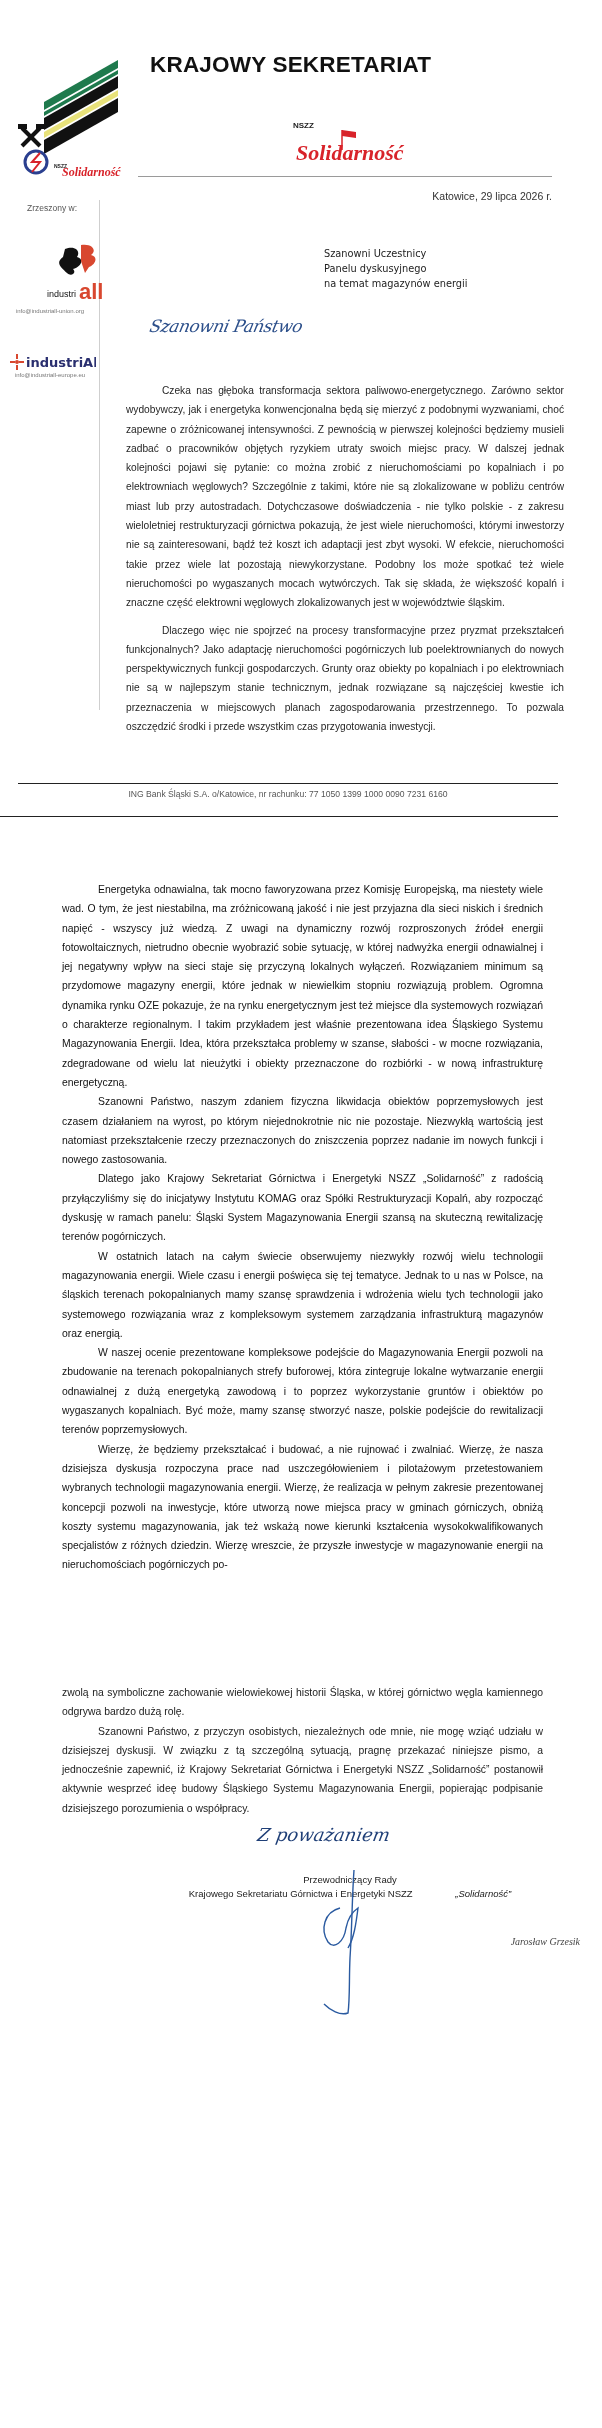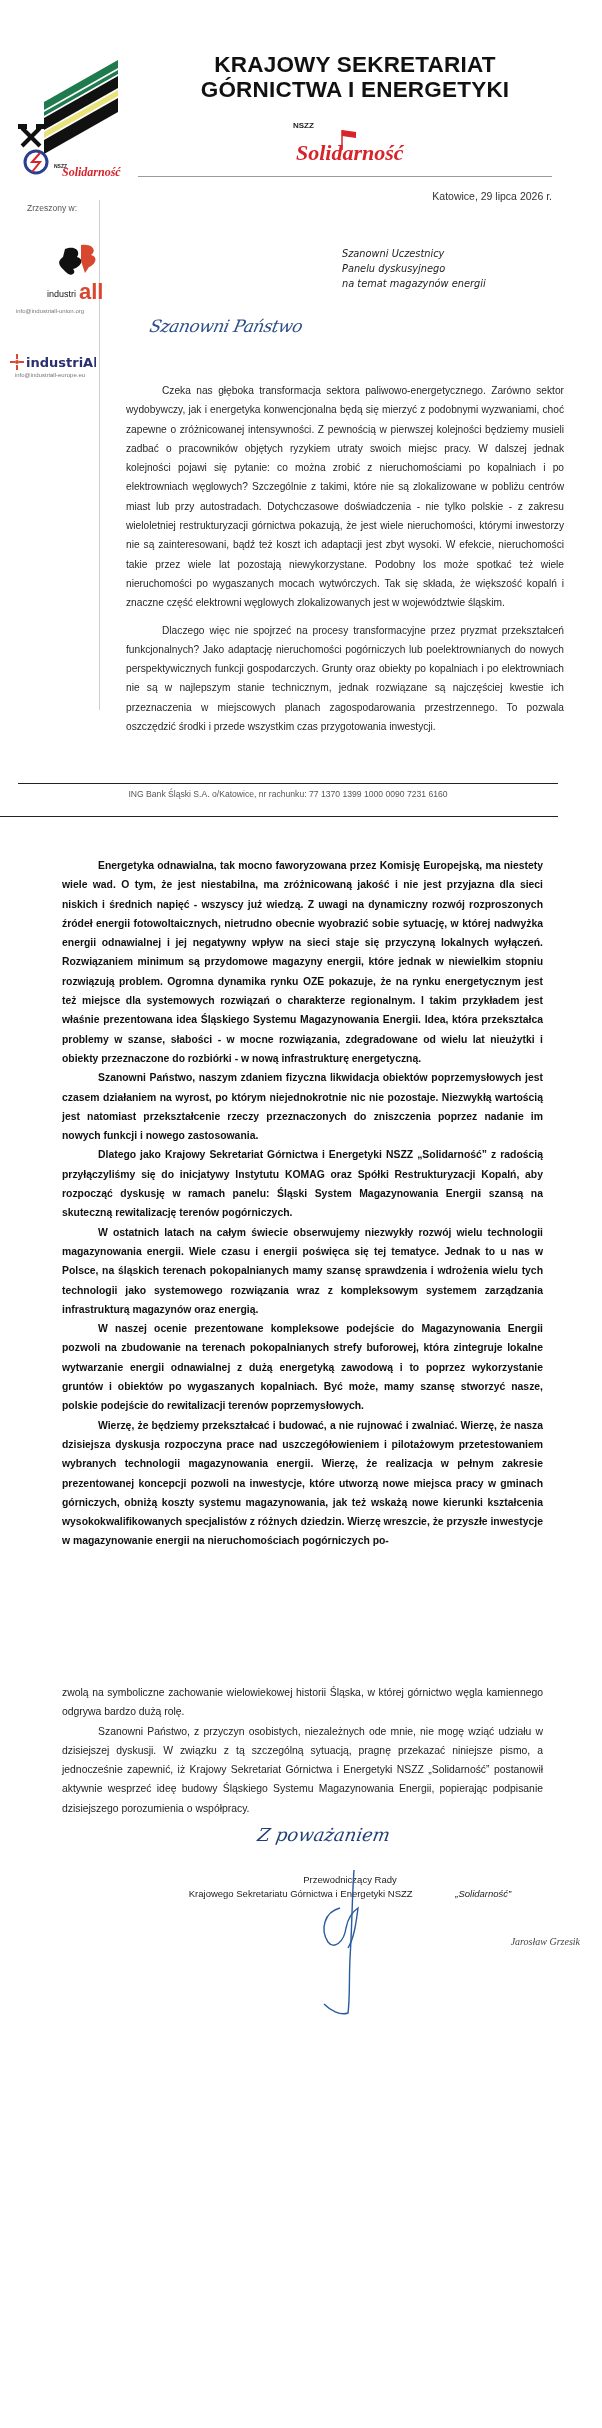--- a/index.html
+++ b/index.html
@@ -1,47 +1,47 @@
 <!DOCTYPE html>
 <html><head>
 <meta charset="utf-8">
 <style>
   html, body { margin: 0; padding: 0; background: #ffffff; }
   body { width: 602px; height: 2428px; position: relative; overflow: hidden; color: #1a1a1a; font-family: "Liberation Sans", sans-serif; }
   .abs { position: absolute; }
 
   
   .logo-main { left: 14px; top: 52px; width: 108px; height: 126px; }
-  .org-title { left: 150px; top: 52px; width: 410px; text-align: center; font-family: "Liberation Sans", sans-serif; font-weight: bold; font-size: 22.5px; line-height: 25px; color: #111; letter-spacing: 0.2px; }
+  .org-title { left: 150px; top: 52px; width: 410px; font-family: "Liberation Sans", sans-serif; font-weight: bold; font-size: 22.5px; line-height: 25px; color: #111; letter-spacing: 0.2px; }
   .nszz-small { left: 293px; top: 121px; font-size: 8px; font-weight: bold; color: #222; }
   .solid-center { left: 290px; top: 128px; width: 120px; height: 38px; }
   .header-rule { left: 138px; top: 176px; width: 414px; height: 1px; background: #9a9a9a; }
   .date-line { left: 380px; top: 190px; width: 172px; text-align: right; font-size: 10.5px; color: #333; }
 
   
   .sidebar-rule { left: 99px; top: 200px; width: 1px; height: 510px; background: #cfcfcf; }
   .sidebar-label { left: 10px; top: 203px; width: 84px; text-align: center; font-size: 8.5px; color: #555; }
   .ia-logo1 { left: 18px; top: 243px; width: 66px; height: 62px; margin-left: 23px; }
   .ia-email1 { left: 4px; top: 308px; width: 92px; text-align: center; font-size: 6px; color: #777; }
   .ia-logo2 { left: 10px; top: 353px; width: 86px; height: 18px; }
   .ia-email2 { left: 4px; top: 372px; width: 92px; text-align: center; font-size: 6px; color: #777; }
 
   
-  .addressee { left: 342px; top: 246px; font-family: "DejaVu Sans", sans-serif; font-style: italic; font-size: 9.8px; line-height: 15px; color: #222; }
+  .addressee { left: 324px; top: 246px; font-family: "DejaVu Sans", sans-serif; font-size: 9.8px; line-height: 15px; color: #222; }
   .handwriting { left: 150px; top: 316px; font-family: "DejaVu Serif", serif; font-style: italic; font-size: 17px; color: #2c4f8a; letter-spacing: -0.5px; transform: skewX(-12deg); }
 
   
   .p1-body { left: 118px; top: 373px; width: 454px; font-family: "Liberation Sans", sans-serif; font-size: 10.2px; line-height: 19.3px; color: #262626; text-align: justify; }
   .p1-body p { margin: 8px; text-indent: 36px; }
 
   .p1-footer-rule-top { left: 18px; top: 783px; width: 540px; height: 1px; background: #222; }
   .p1-footer { left: 18px; top: 789px; width: 540px; text-align: center; font-size: 8.6px; line-height: 11px; color: #555; }
   .p1-footer-rule-bot { left: 0px; top: 816px; width: 558px; height: 1px; background: #222; }
 
-  .p2-body { left: 62px; top: 856px; width: 481px; font-family: "Liberation Sans", sans-serif; font-size: 10.4px; line-height: 19.3px; color: #111; text-align: justify; font-weight: 700; }
+  .p2-body { left: 62px; top: 880px; width: 481px; font-family: "Liberation Sans", sans-serif; font-size: 10.4px; line-height: 19.3px; color: #111; text-align: justify; font-weight: 400; }
   .p2-body p { margin: 0; text-indent: 36px; }
 
   .p3-body { left: 62px; top: 1683px; width: 481px; font-family: "Liberation Sans", sans-serif; font-size: 10.4px; line-height: 19.3px; color: #222; text-align: justify; }
   .p3-body p { margin: 0; text-indent: 36px; }
   .p3-body p.cont { text-indent: 0; }
 
   
   .closing-hand { left: 258px; top: 1824px; font-family: "DejaVu Serif", serif; font-style: italic; font-size: 18px; color: #1f3f77; transform: skewX(-10deg); }
   .sig-role { left: 120px; top: 1873px; width: 460px; text-align: center; font-size: 9.5px; line-height: 14px; color: #222; }
   .sig-name { left: 120px; top: 1936px; width: 460px; text-align: right; font-family: "Liberation Serif", serif; font-style: italic; font-size: 10px; color: #444; }
@@ -71,21 +71,20 @@
     <circle cx="22" cy="110" r="11" fill="none" stroke="#2a3f8f" stroke-width="3"></circle>
     <polyline points="26,101 18,110 26,110 18,120" fill="none" stroke="#d8232a" stroke-width="2"></polyline>
 
     <text x="40" y="116" font-family="Liberation Sans, sans-serif" font-size="5" fill="#222" font-weight="bold">NSZZ</text>
     <text x="48" y="124" font-family="Liberation Serif, serif" font-size="12" font-weight="bold" font-style="italic" fill="#d8232a">Solidarność</text>
   </svg>
 </div>
 
 <div class="abs org-title">
   <div>KRAJOWY SEKRETARIAT</div>
-  <div>GÓRNICTWA I ENERGETYKI</div>
 </div>
 <div class="abs nszz-small">NSZZ</div>
 <div class="abs solid-center">
   <svg width="120" height="38" viewBox="0 0 120 38">
     <line x1="52" y1="2" x2="52" y2="22" stroke="#d8232a" stroke-width="1.5"></line>
     <polygon points="52,2 66,4 66,10 52,8" fill="#d8232a"></polygon>
     <text x="6" y="32" font-family="Liberation Serif, serif" font-size="22" font-weight="bold" font-style="italic" fill="#d8232a">Solidarność</text>
   </svg>
 </div>
 <div class="abs header-rule"></div>
@@ -125,21 +124,21 @@
 </div>
 <div class="abs handwriting">Szanowni Państwo</div>
 
 <div class="abs p1-body">
   <p>Czeka nas głęboka transformacja sektora paliwowo-energetycznego. Zarówno sektor wydobywczy, jak i energetyka konwencjonalna będą się mierzyć z podobnymi wyzwaniami, choć zapewne o zróżnicowanej intensywności. Z pewnością w pierwszej kolejności będziemy musieli zadbać o pracowników objętych ryzykiem utraty swoich miejsc pracy. W dalszej jednak kolejności pojawi się pytanie: co można zrobić z nieruchomościami po kopalniach i po elektrowniach węglowych? Szczególnie z takimi, które nie są zlokalizowane w pobliżu centrów miast lub przy autostradach. Dotychczasowe doświadczenia - nie tylko polskie - z zakresu wieloletniej restrukturyzacji górnictwa pokazują, że jest wiele nieruchomości, którymi inwestorzy nie są zainteresowani, bądź też koszt ich adaptacji jest zbyt wysoki. W efekcie, nieruchomości takie przez wiele lat pozostają niewykorzystane. Podobny los może spotkać też wiele nieruchomości po wygaszanych mocach wytwórczych. Tak się składa, że większość kopalń i znaczne część elektrowni węglowych zlokalizowanych jest w województwie śląskim.</p>
   <p>Dlaczego więc nie spojrzeć na procesy transformacyjne przez pryzmat przekształceń funkcjonalnych? Jako adaptację nieruchomości pogórniczych lub poelektrownianych do nowych perspektywicznych funkcji gospodarczych. Grunty oraz obiekty po kopalniach i po elektrowniach nie są w najlepszym stanie technicznym, jednak rozwiązane są najczęściej kwestie ich przeznaczenia w miejscowych planach zagospodarowania przestrzennego. To pozwala oszczędzić środki i przede wszystkim czas przygotowania inwestycji.</p>
 </div>
 
 <div class="abs p1-footer-rule-top"></div>
 <div class="abs p1-footer">
-  <div>ING Bank Śląski S.A. o/Katowice, nr rachunku: 77 1370 1399 1000 0090 7231 6160</div>
+  <div>ING Bank Śląski S.A. o/Katowice, nr rachunku: 77 1050 1399 1000 0090 7231 6160</div>
 </div>
 <div class="abs p1-footer-rule-bot"></div>
 
 <div class="abs p2-body">
   <p>Energetyka odnawialna, tak mocno faworyzowana przez Komisję Europejską, ma niestety wiele wad. O tym, że jest niestabilna, ma zróżnicowaną jakość i nie jest przyjazna dla sieci niskich i średnich napięć - wszyscy już wiedzą. Z uwagi na dynamiczny rozwój rozproszonych źródeł energii fotowoltaicznych, nietrudno obecnie wyobrazić sobie sytuację, w której nadwyżka energii odnawialnej i jej negatywny wpływ na sieci staje się przyczyną lokalnych wyłączeń. Rozwiązaniem minimum są przydomowe magazyny energii, które jednak w niewielkim stopniu rozwiązują problem. Ogromna dynamika rynku OZE pokazuje, że na rynku energetycznym jest też miejsce dla systemowych rozwiązań o charakterze regionalnym. I takim przykładem jest właśnie prezentowana idea Śląskiego Systemu Magazynowania Energii. Idea, która przekształca problemy w szanse, słabości - w mocne rozwiązania, zdegradowane od wielu lat nieużytki i obiekty przeznaczone do rozbiórki - w nową infrastrukturę energetyczną.</p>
   <p>Szanowni Państwo, naszym zdaniem fizyczna likwidacja obiektów poprzemysłowych jest czasem działaniem na wyrost, po którym niejednokrotnie nic nie pozostaje. Niezwykłą wartością jest natomiast przekształcenie rzeczy przeznaczonych do zniszczenia poprzez nadanie im nowych funkcji i nowego zastosowania.</p>
   <p>Dlatego jako Krajowy Sekretariat Górnictwa i Energetyki NSZZ „Solidarność” z radością przyłączyliśmy się do inicjatywy Instytutu KOMAG oraz Spółki Restrukturyzacji Kopalń, aby rozpocząć dyskusję w ramach panelu: Śląski System Magazynowania Energii szansą na skuteczną rewitalizację terenów pogórniczych.</p>
   <p>W ostatnich latach na całym świecie obserwujemy niezwykły rozwój wielu technologii magazynowania energii. Wiele czasu i energii poświęca się tej tematyce. Jednak to u nas w Polsce, na śląskich terenach pokopalnianych mamy szansę sprawdzenia i wdrożenia wielu tych technologii jako systemowego rozwiązania wraz z kompleksowym systemem zarządzania infrastrukturą magazynów oraz energią.</p>
   <p>W naszej ocenie prezentowane kompleksowe podejście do Magazynowania Energii pozwoli na zbudowanie na terenach pokopalnianych strefy buforowej, która zintegruje lokalne wytwarzanie energii odnawialnej z dużą energetyką zawodową i to poprzez wykorzystanie gruntów i obiektów po wygaszanych kopalniach. Być może, mamy szansę stworzyć nasze, polskie podejście do rewitalizacji terenów poprzemysłowych.</p>
   <p>Wierzę, że będziemy przekształcać i budować, a nie rujnować i zwalniać. Wierzę, że nasza dzisiejsza dyskusja rozpoczyna prace nad uszczegółowieniem i pilotażowym przetestowaniem wybranych technologii magazynowania energii. Wierzę, że realizacja w pełnym zakresie prezentowanej koncepcji pozwoli na inwestycje, które utworzą nowe miejsca pracy w gminach górniczych, obniżą koszty systemu magazynowania, jak też wskażą nowe kierunki kształcenia wysokokwalifikowanych specjalistów z różnych dziedzin. Wierzę wreszcie, że przyszłe inwestycje w magazynowanie energii na nieruchomościach pogórniczych po-</p>

